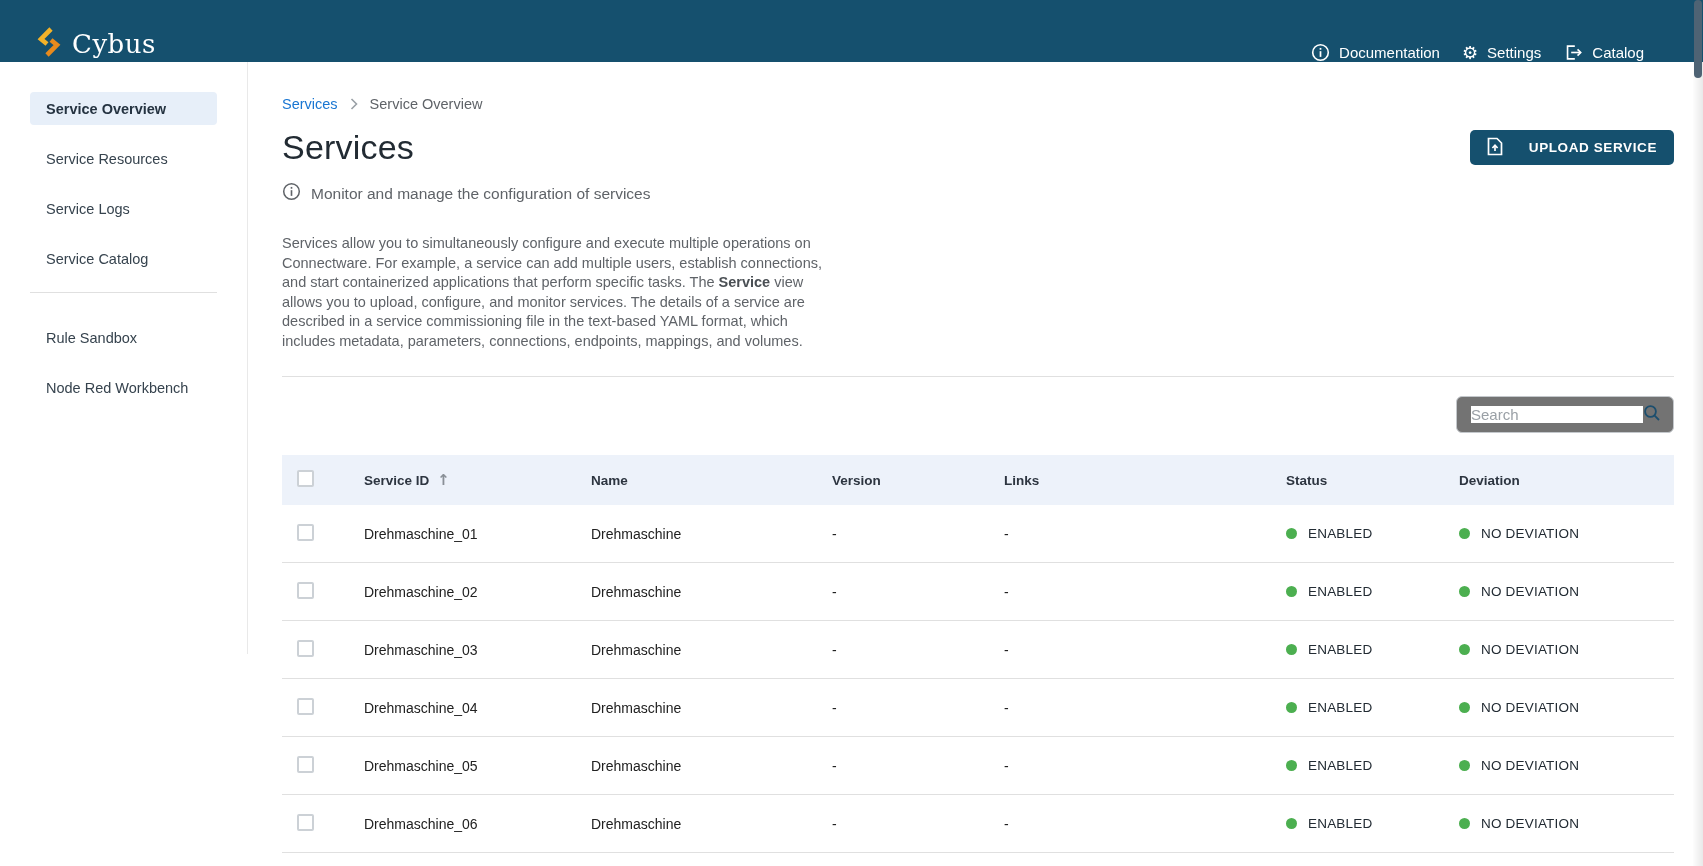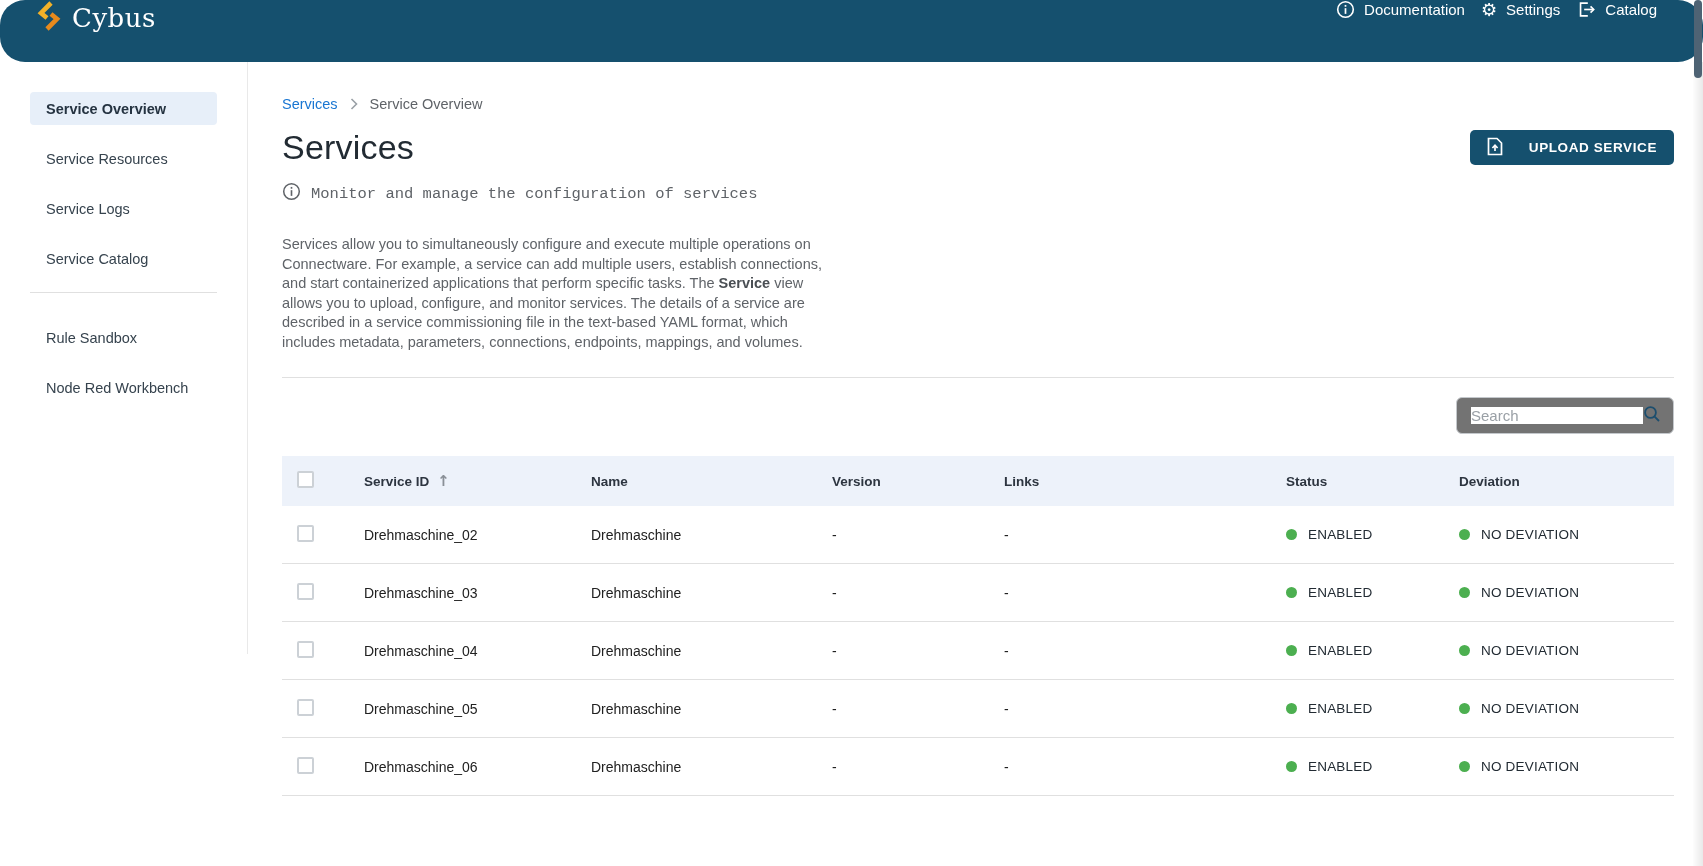--- a/index.html
+++ b/index.html
@@ -4,29 +4,29 @@
 <style>
   :root{
     --navbar:#15506e; --green:#4caf50; --link:#1976d2;
     --active-bg:#e7eff9; --thead-bg:#edf2fa;
   }
   *{box-sizing:border-box;margin:0;padding:0;}
   html,body{width:1703px;height:866px;overflow:hidden;}
   body{font-family:"Liberation Sans","DejaVu Sans",sans-serif;background:#fff;color:#212121;position:relative;}
 
   
-  .topnav{height:62px;background:var(--navbar);display:flex;align-items:flex-start;position:relative;z-index:2;border-radius:25px;}
+  .topnav{height:62px;background:var(--navbar);display:flex;align-items:flex-end;position:relative;z-index:2;}
   .logo{display:flex;align-items:center;gap:10px;padding-left:36px;width:240px;}
   .logo-text{font-family:"DejaVu Serif","Liberation Serif",serif;font-size:26px;color:#fff;letter-spacing:.5px;}
   .nav-tabs{display:flex;margin-left:34px;}
   .nav-tab{display:flex;align-items:center;padding:0 24px;color:rgba(255,255,255,.82);font-size:13px;
     letter-spacing:1px;font-weight:400;cursor:pointer;position:relative;}
   .nav-tab.active{color:#fff;font-weight:700;}
   .nav-tab.active::after{content:"";position:absolute;left:0;right:0;bottom:0;height:5px;background:#fff;}
-  .nav-actions{margin-left:auto;display:flex;align-items:center;gap:16px;padding-right:46px;}
+  .nav-actions{margin-left:auto;display:flex;align-items:center;gap:22px;padding-right:59px;}
   .nav-action{display:flex;align-items:center;gap:9px;color:#fff;font-size:15px;cursor:pointer;}
   .nav-action svg{display:block;}
   .gear-glyph{font-size:18px;line-height:1;}
 
   
   .layout{display:flex;height:592px;}
   .sidebar{width:248px;border-right:1px solid #e9e9e9;padding-top:30px;flex-shrink:0;}
   .side-item{height:33px;margin:0 30px 17px 30px;display:flex;align-items:center;padding:0 16px;
     font-size:14.5px;color:#36434e;border-radius:4px;cursor:pointer;white-space:nowrap;}
   .side-item.active{background:var(--active-bg);color:#253341;font-weight:700;}
@@ -39,21 +39,21 @@
   .crumb-link{color:var(--link);cursor:pointer;}
   .crumb-current{color:#5f6368;}
   .crumb-sep{display:flex;align-items:center;color:#9aa0a6;}
 
   .page-header{display:flex;align-items:center;justify-content:space-between;margin-top:16px;}
   .page-title{font-size:34px;font-weight:400;color:#222b33;letter-spacing:.2px;}
   .upload-btn{background:var(--navbar);color:#fff;border:none;border-radius:5px;height:35px;
     padding:0 17px;display:flex;align-items:center;gap:26px;font-size:13.5px;font-weight:700;
     letter-spacing:.6px;cursor:pointer;font-family:inherit;}
 
-  .subtitle{margin-top:15px;display:flex;align-items:center;gap:10px;color:#5f6368;font-size:15.5px;font-family:Liberation Mono, monospace;}
+  .subtitle{margin-top:15px;display:flex;align-items:center;gap:10px;color:#5f6368;font-size:15.5px;}
 
   .description{margin-top:29px;width:549px;font-size:14.5px;line-height:19.5px;color:#5f6368;}
   .description b{color:#4a4f54;}
 
   .section-divider{border:none;border-top:1px solid #e0e0e0;margin-top:25px;}
 
   
   .toolbar{display:flex;justify-content:flex-end;margin-top:19px;}
   .search-box{width:218px;height:37px;border:1px solid #c4c8cc;border-radius:6px;display:flex;
     align-items:center;padding:0 12px 0 14px;background:#737373;}
@@ -205,20 +205,39 @@
           <th>Name</th>
           <th>Version</th>
           <th>Links</th>
           <th>Status</th>
           <th>Deviation</th>
         </tr>
       </thead>
       <tbody>
         <tr>
           <td class="cb-cell"><span class="checkbox"></span></td>
+          <td>Drehmaschine_01</td>
+          <td>Drehmaschine</td>
+          <td>-</td>
+          <td>-</td>
+          <td>
+              <span class="status-cell">
+                <span class="dot"></span>
+                <span class="badge-label">ENABLED</span>
+              </span>
+            </td>
+          <td>
+              <span class="status-cell">
+                <span class="dot"></span>
+                <span class="badge-label">NO DEVIATION</span>
+              </span>
+            </td>
+        </tr>
+        <tr>
+          <td class="cb-cell"><span class="checkbox"></span></td>
           <td>Drehmaschine_02</td>
           <td>Drehmaschine</td>
           <td>-</td>
           <td>-</td>
           <td>
               <span class="status-cell">
                 <span class="dot"></span>
                 <span class="badge-label">ENABLED</span>
               </span>
             </td>

